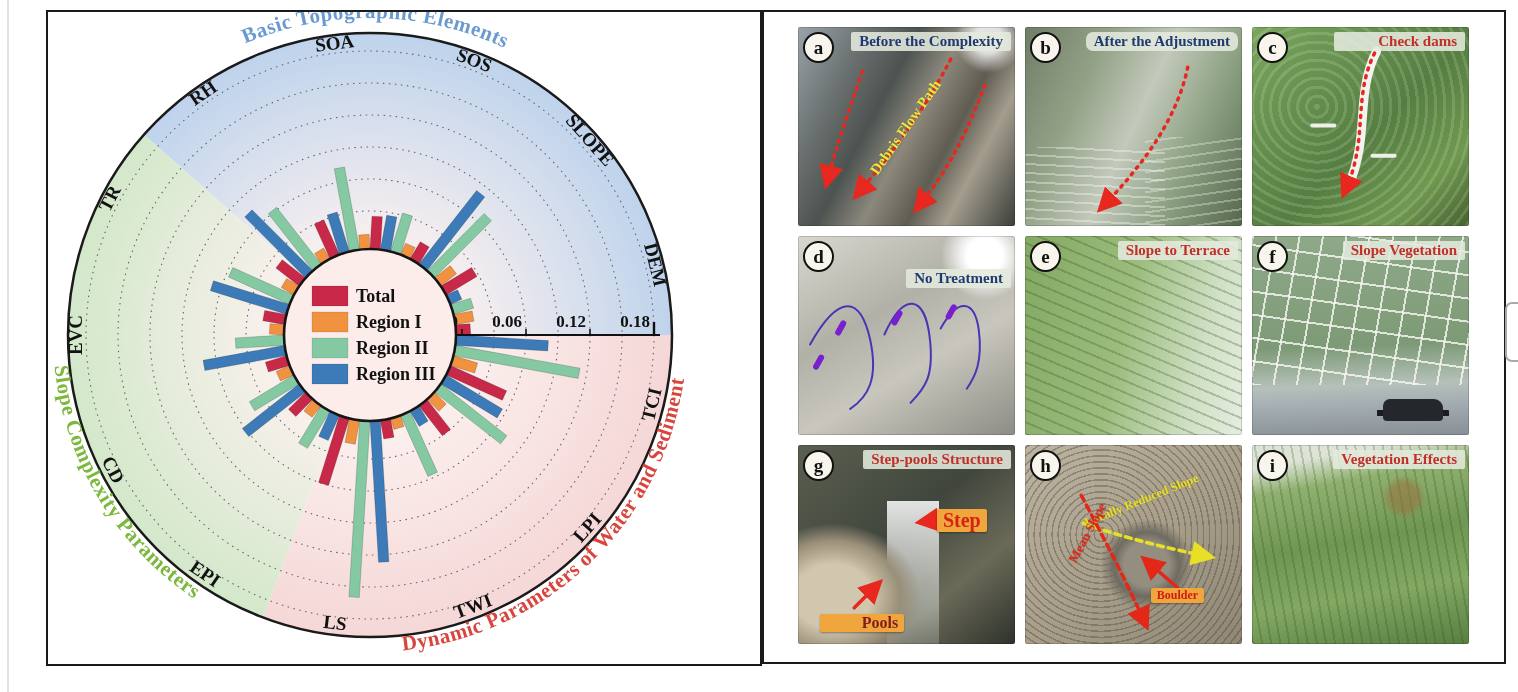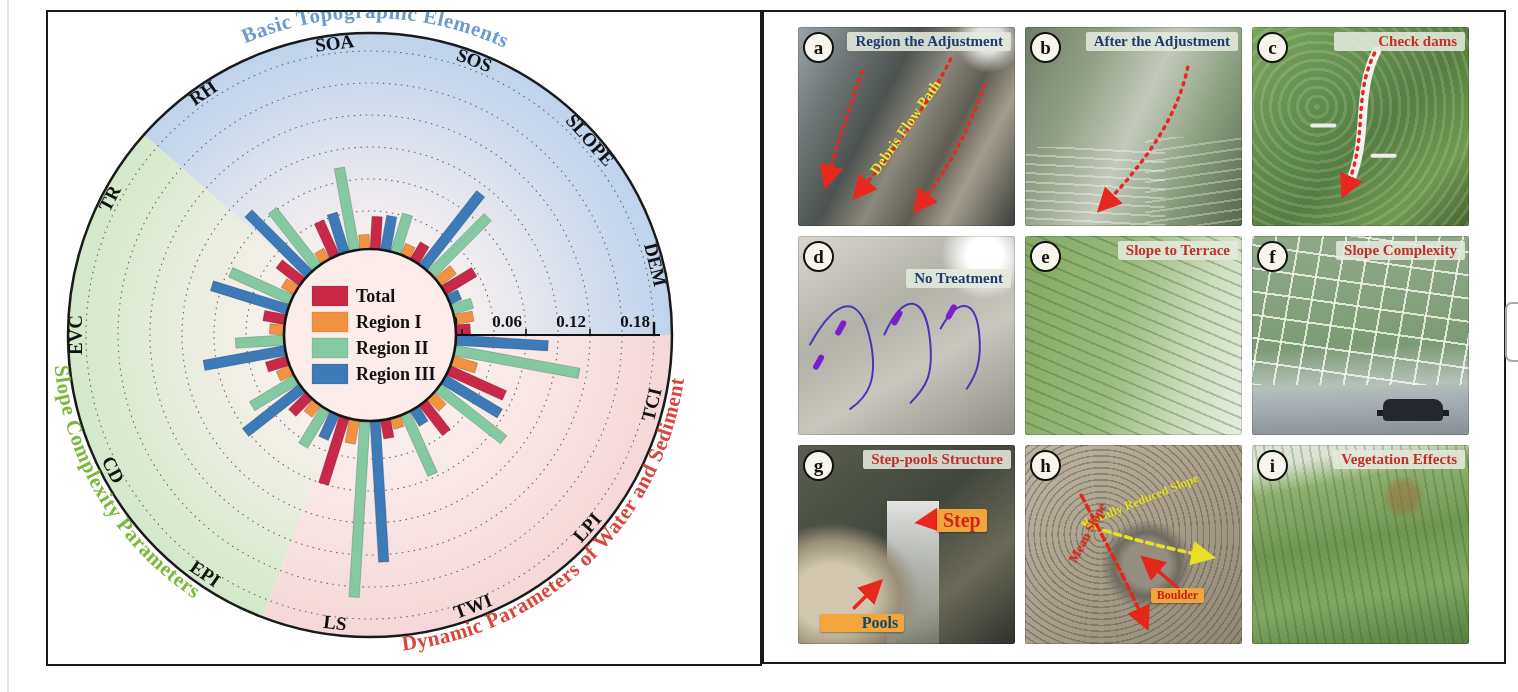--- a/index.html
+++ b/index.html
@@ -287,40 +287,40 @@
         <text x="308" y="342" font-size="18" font-weight="bold" fill="#111" font-family="&quot;Liberation Serif&quot;,serif">Region II</text>
         <rect x="264" y="352" width="36" height="20" fill="#3d7ab8" stroke="rgba(0,0,0,.2)" stroke-width="0.5"></rect>
         <text x="308" y="368" font-size="18" font-weight="bold" fill="#111" font-family="&quot;Liberation Serif&quot;,serif">Region III</text>
       </svg>
   </div>
 
   <div id="right-box" class="fig-box">
     <div class="photo-grid" id="photo-grid">
         <div class="photo photo-a">
     <span class="badge">a</span>
-    <div class="caption" style="color: rgb(31, 58, 110);">Region the Adjustment</div>
+    <div class="caption" style="color: rgb(31, 58, 110);">Before the Complexity</div>
     <svg class="overlay" viewBox="0 0 216 198" preserveAspectRatio="none">
             <marker id="mk-a-0" markerWidth="7" markerHeight="7" refX="3.5" refY="3.5" orient="auto">
               <path d="M0,0 L7,3.5 L0,7 Z" fill="#e8281e"></path>
             </marker>
             <path d="M152,32 C128,78 98,120 62,163" fill="none" stroke="#e8281e" stroke-width="3.5" stroke-dasharray="2 6" marker-end="url(#mk-a-0)" stroke-linecap="round"></path>
             <marker id="mk-a-1" markerWidth="7" markerHeight="7" refX="3.5" refY="3.5" orient="auto">
               <path d="M0,0 L7,3.5 L0,7 Z" fill="#e8281e"></path>
             </marker>
             <path d="M186,58 C168,105 152,138 122,176" fill="none" stroke="#e8281e" stroke-width="3.5" stroke-dasharray="2 6" marker-end="url(#mk-a-1)" stroke-linecap="round"></path>
             <marker id="mk-a-2" markerWidth="7" markerHeight="7" refX="3.5" refY="3.5" orient="auto">
               <path d="M0,0 L7,3.5 L0,7 Z" fill="#e8281e"></path>
             </marker>
             <path d="M64,44 C50,85 38,120 30,150" fill="none" stroke="#e8281e" stroke-width="3.5" stroke-dasharray="2 6" marker-end="url(#mk-a-2)" stroke-linecap="round"></path>
           </svg>
   <div class="ann" style="left: 24%; top: 46%; color: rgb(240, 231, 59); font-size: 15px; transform: rotate(-55deg);">Debris Flow Path</div>
         </div>
         <div class="photo photo-b">
     <span class="badge">b</span>
-    <div class="caption" style="color: rgb(31, 58, 110);">After the Adjustment</div>
+    <div class="caption" style="color: rgb(31, 58, 110); border-radius: 7px;">After the Adjustment</div>
     <svg class="overlay" viewBox="0 0 216 198" preserveAspectRatio="none">
             <marker id="mk-b-0" markerWidth="7" markerHeight="7" refX="3.5" refY="3.5" orient="auto">
               <path d="M0,0 L7,3.5 L0,7 Z" fill="#e8281e"></path>
             </marker>
             <path d="M162,40 C152,88 122,132 80,176" fill="none" stroke="#e8281e" stroke-width="3.5" stroke-dasharray="2 6" marker-end="url(#mk-b-0)" stroke-linecap="round"></path>
           </svg>
   </div>
         <div class="photo photo-c">
     <span class="badge">c</span>
     <div class="caption" style="color: rgb(192, 48, 40); padding-left: 44px;">Check dams</div>
@@ -347,38 +347,38 @@
             <path d="M18,130 l5,-9" fill="none" stroke="#7a1fd0" stroke-width="6" stroke-linecap="round"></path>
           </svg>
   </div>
         <div class="photo photo-e">
     <span class="badge">e</span>
     <div class="caption" style="color: rgb(192, 48, 40);">Slope to Terrace</div>
     <svg class="overlay" viewBox="0 0 216 198" preserveAspectRatio="none"></svg>
   </div>
         <div class="photo photo-f">
     <span class="badge">f</span>
-    <div class="caption" style="color: rgb(192, 48, 40);">Slope Complexity</div>
+    <div class="caption" style="color: rgb(192, 48, 40);">Slope Vegetation</div>
     <svg class="overlay" viewBox="0 0 216 198" preserveAspectRatio="none"></svg>
   </div>
         <div class="photo photo-g">
     <span class="badge">g</span>
     <div class="caption" style="color: rgb(192, 48, 40);">Step-pools Structure</div>
     <svg class="overlay" viewBox="0 0 216 198" preserveAspectRatio="none">
             <marker id="mk-g-0" markerWidth="7" markerHeight="7" refX="3.5" refY="3.5" orient="auto">
               <path d="M0,0 L7,3.5 L0,7 Z" fill="#e8281e"></path>
             </marker>
             <path d="M158,72 L128,76" fill="none" stroke="#e8281e" stroke-width="3.5" marker-end="url(#mk-g-0)" stroke-linecap="round"></path>
             <marker id="mk-g-1" markerWidth="7" markerHeight="7" refX="3.5" refY="3.5" orient="auto">
               <path d="M0,0 L7,3.5 L0,7 Z" fill="#e8281e"></path>
             </marker>
             <path d="M56,162 L76,142" fill="none" stroke="#e8281e" stroke-width="3.5" marker-end="url(#mk-g-1)" stroke-linecap="round"></path>
           </svg>
   <div class="ann chip" style="left: 64%; top: 32%; color: rgb(212, 35, 21); font-size: 20px; background: rgb(240, 166, 60);">Step</div>
-          <div class="ann chip" style="left: 10%; top: 85%; color: #0c4a6e; font-size: 16px; background: rgb(240, 166, 60); padding-left: 42px;">Pools</div>
+          <div class="ann chip" style="left: 10%; top: 85%; color: #7f1d1d; font-size: 16px; background: rgb(240, 166, 60); padding-left: 42px;">Pools</div>
         </div>
         <div class="photo photo-h">
     <span class="badge">h</span>
     <svg class="overlay" viewBox="0 0 216 198" preserveAspectRatio="none">
             <marker id="mk-h-0" markerWidth="7" markerHeight="7" refX="3.5" refY="3.5" orient="auto">
               <path d="M0,0 L7,3.5 L0,7 Z" fill="#e8e024"></path>
             </marker>
             <path d="M58,78 C98,92 138,102 178,110" fill="none" stroke="#e8e024" stroke-width="3.5" stroke-dasharray="6 5" marker-end="url(#mk-h-0)" stroke-linecap="round"></path>
             <marker id="mk-h-1" markerWidth="7" markerHeight="7" refX="3.5" refY="3.5" orient="auto">
               <path d="M0,0 L7,3.5 L0,7 Z" fill="#e32719"></path>

